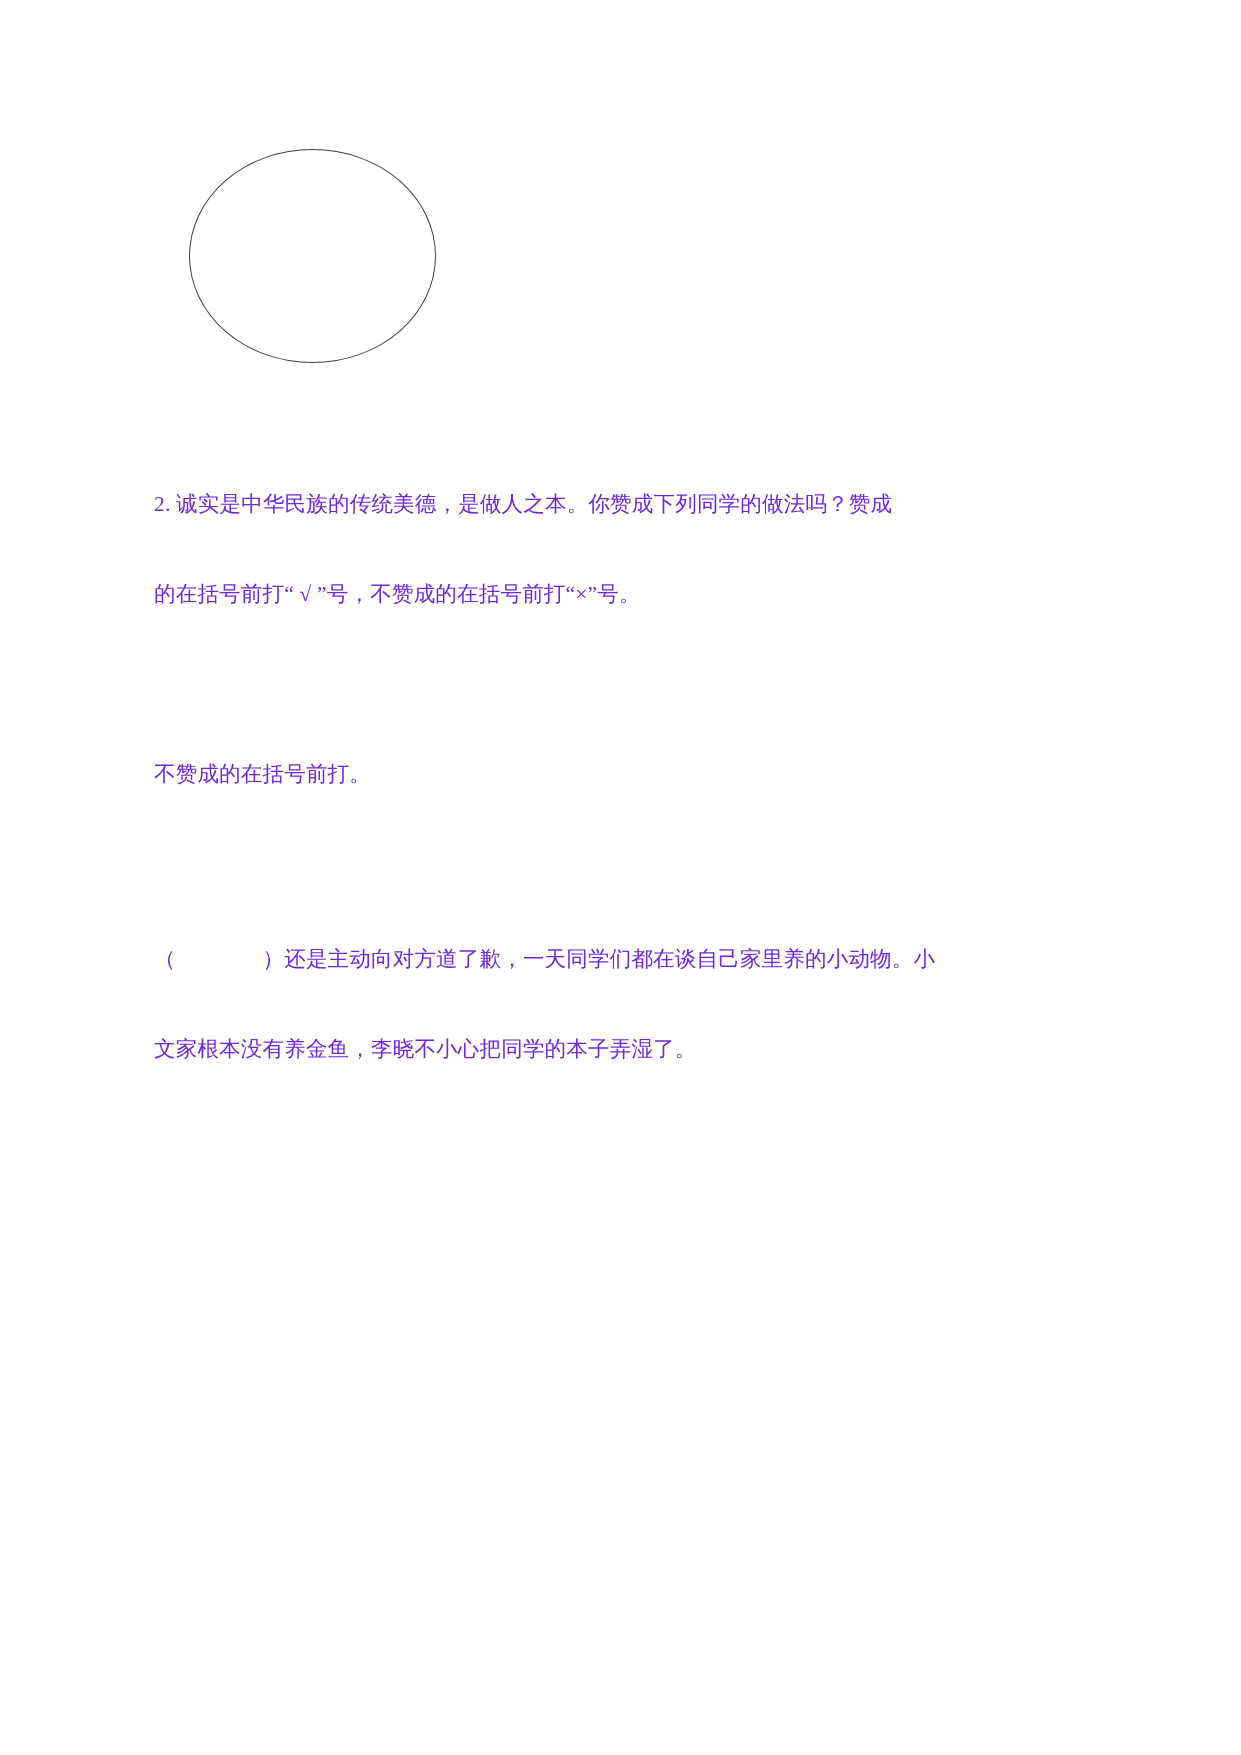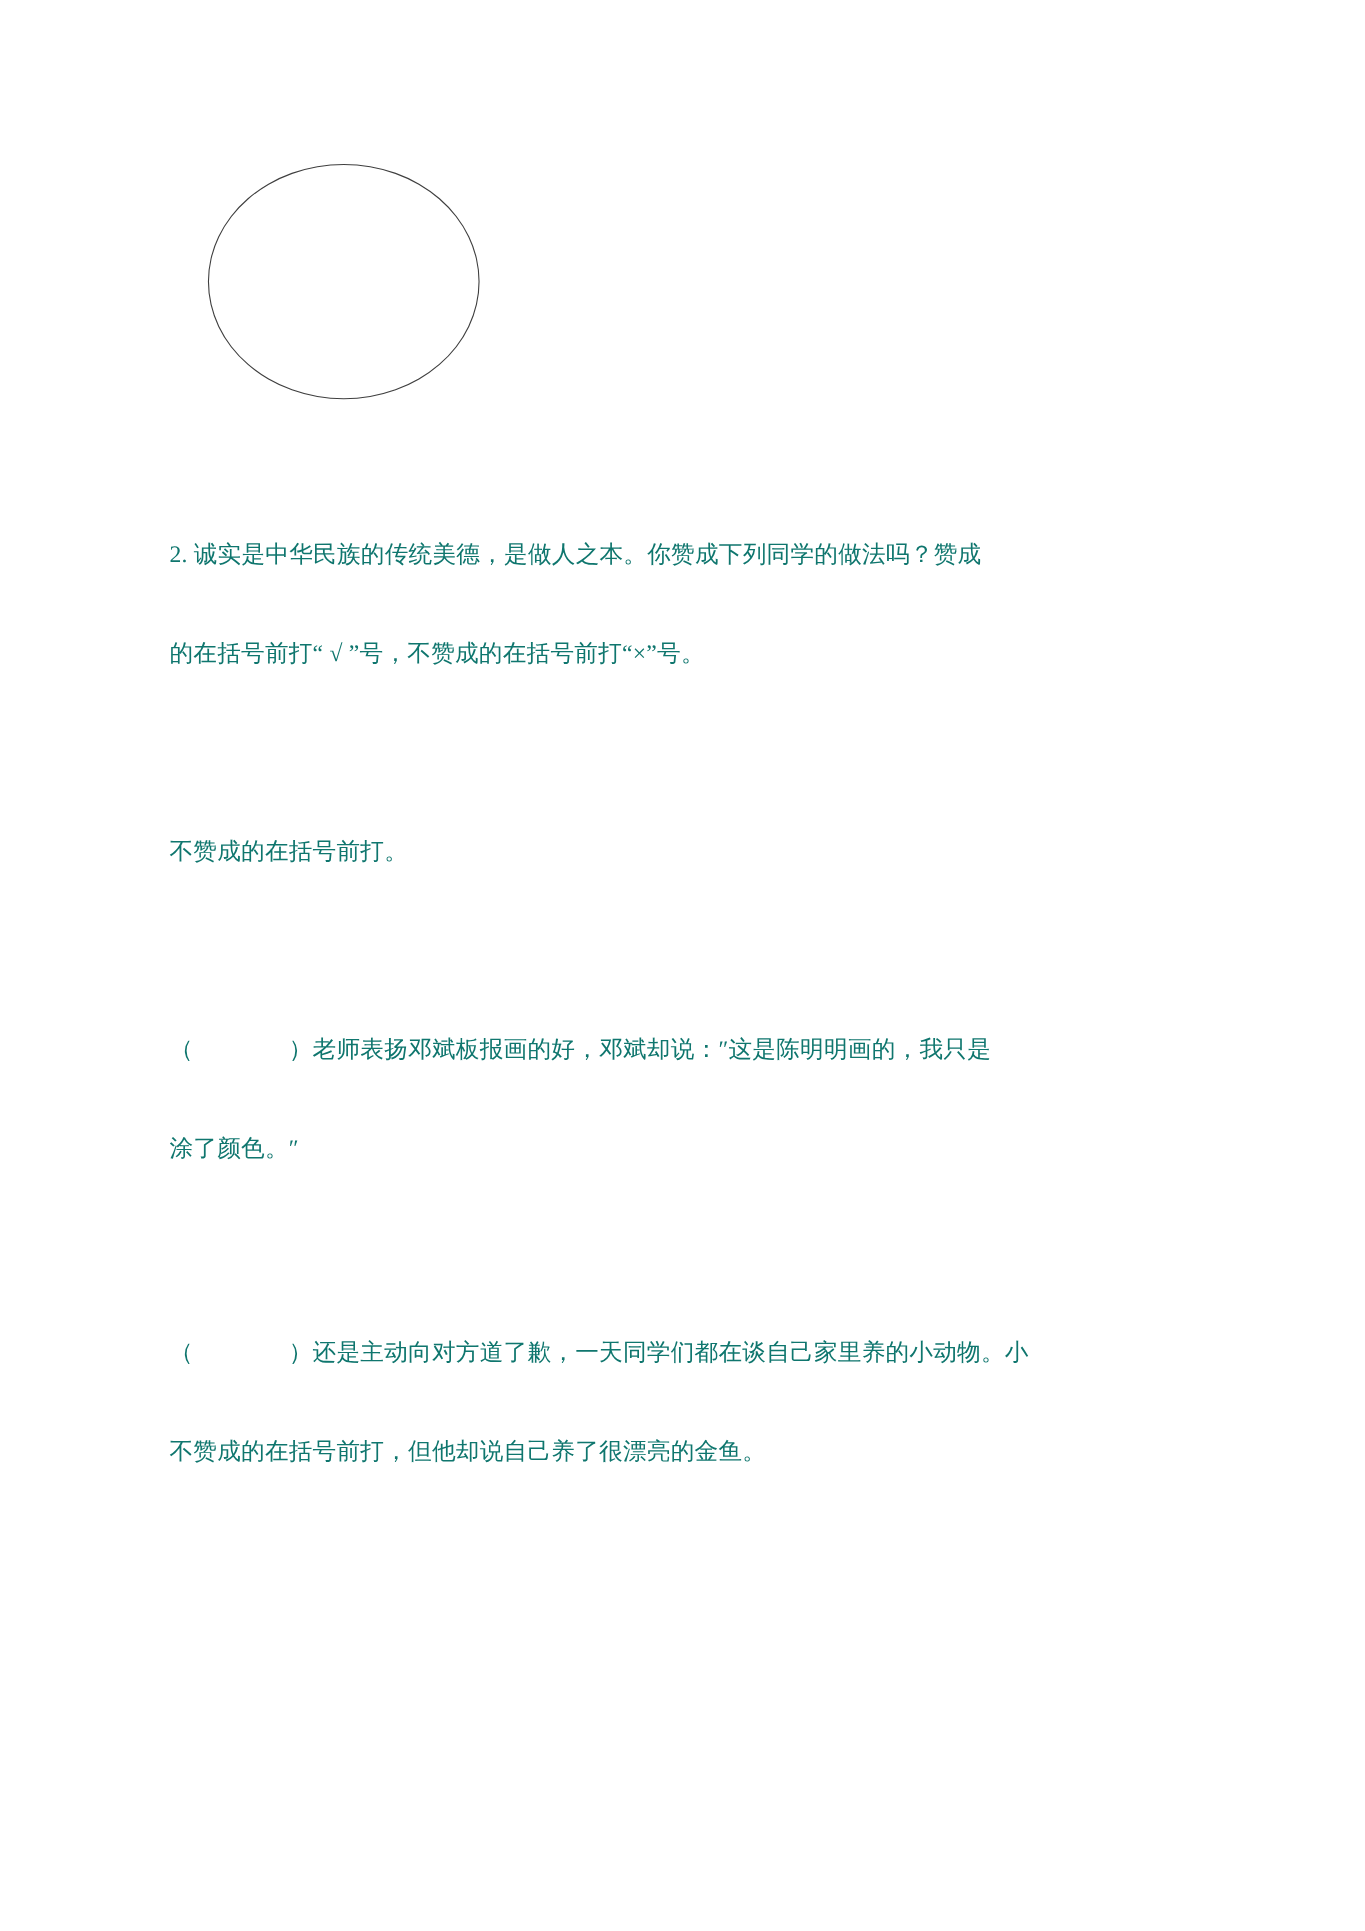--- a/index.html
+++ b/index.html
@@ -8,21 +8,21 @@
     background: #ffffff;
   }
   * { box-sizing: border-box; }
   .page {
     position: relative;
     width: 1241px;
     height: 1755px;
     background: #ffffff;
     overflow: hidden;
     font-family: "Liberation Serif", "DejaVu Serif", serif;
-    color: #0f766e;
+    color: #6d28d9;
   }
   .content {
     padding: 0 140px 0 154px;
   }
   .ellipse {
     width: 247px;
     height: 214px;
     margin-top: 149px;
     margin-left: 35px;
     border: 1.5px solid #3f3f3f;
@@ -53,24 +53,20 @@
     <div class="para intro">
       <div class="line">2. 诚实是中华民族的传统美德，是做人之本。你赞成下列同学的做法吗？赞成</div>
       <div class="line">的在括号前打“ √ ”号，不赞成的在括号前打“×”号。</div>
     </div>
 
 
     <div class="para item-2">
       <div class="line">不赞成的在括号前打。</div>
     </div>
 
-    <div class="para item-3">
-      <div class="line">（　　　　）老师表扬邓斌板报画的好，邓斌却说：″这是陈明明画的，我只是</div>
-      <div class="line">涂了颜色。″</div>
-    </div>
 
     <div class="para item-4">
       <div class="line">（　　　　）还是主动向对方道了歉，一天同学们都在谈自己家里养的小动物。小</div>
-      <div class="line">不赞成的在括号前打，但他却说自己养了很漂亮的金鱼。</div>
+      <div class="line">文家根本没有养金鱼，李晓不小心把同学的本子弄湿了。</div>
     </div>
 
   </div>
 </div>
 
 </body></html>

